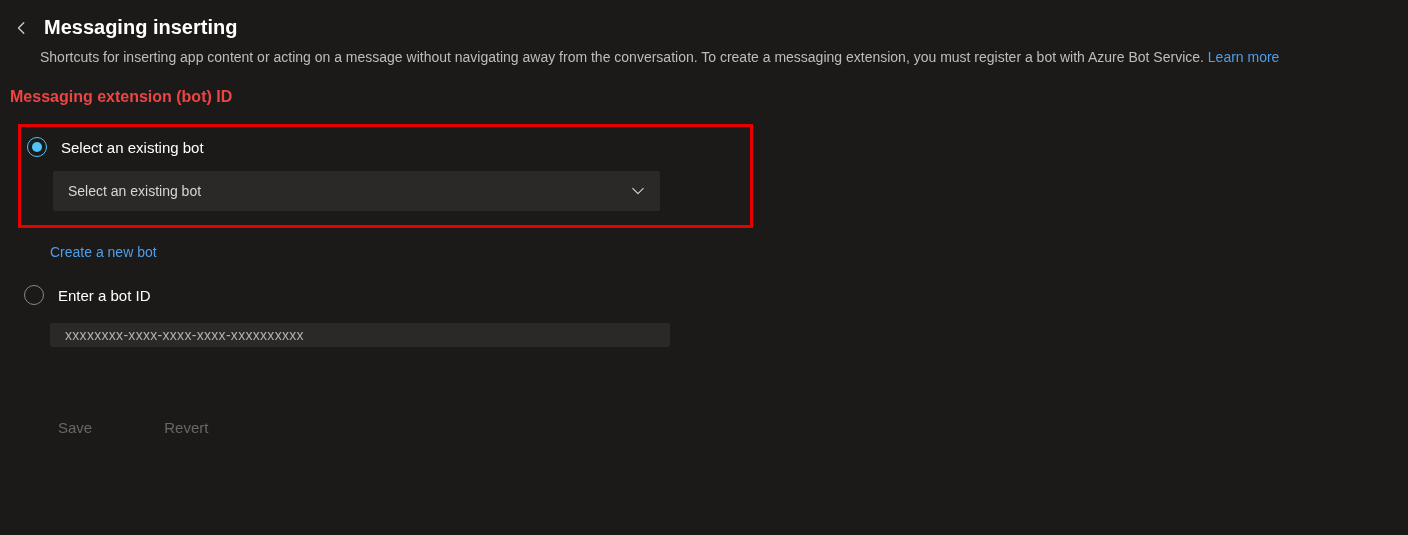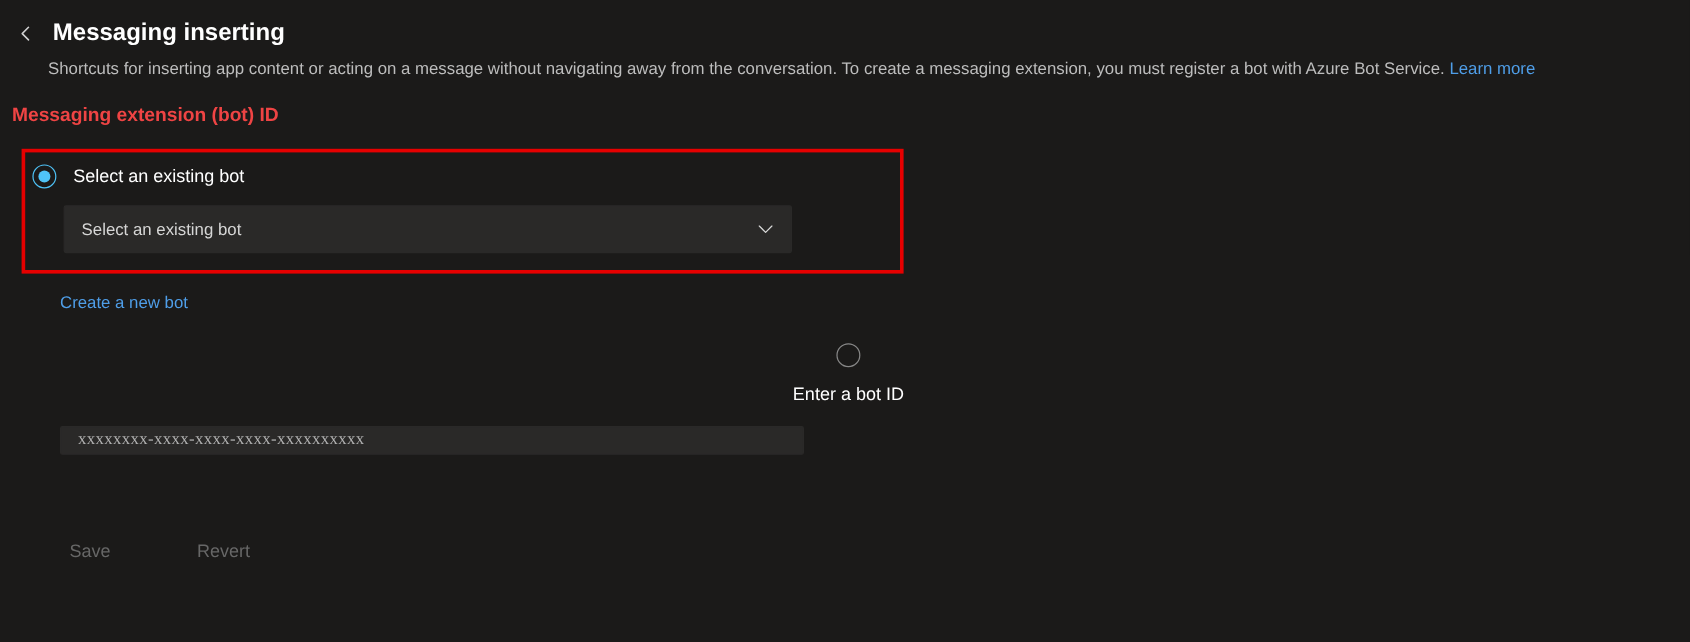--- a/index.html
+++ b/index.html
@@ -14,21 +14,21 @@
     }
     .header { display: flex; align-items: center; gap: 14px; margin-bottom: 8px; }
     .back-arrow { width: 16px; height: 16px; display: inline-flex; align-items: center; justify-content: center; cursor: pointer; margin-left: 4px; }
     .back-arrow svg { width: 14px; height: 14px; }
     .title { font-size: 20px; font-weight: 600; color: #ffffff; }
     .description { font-size: 14px; color: #bdbdbd; margin: 4px 0 20px 30px; line-height: 1.5; }
     .link { color: #4f9ee8; cursor: pointer; }
     .section-label { font-size: 16px; font-weight: 600; color: #ef4444; margin: 16px 0 18px 0; }
     .highlight-box { border: 3px solid #e60000; padding: 10px 12px 14px 0; width: 735px; margin-left: 8px; }
     .radio-row { display: flex; align-items: center; gap: 14px; margin-bottom: 14px; padding: 0 8px 0 6px; }
-    .radio-row-outside { display: flex; align-items: center; gap: 14px; margin: 24px 0 18px 0; padding: 0 8px 0 14px; flex-direction: column; }
+    .radio-row-outside { display: flex; align-items: center; gap: 14px; margin: 24px 0 18px 0; padding: 0 8px 0 14px; }
     .radio {
       width: 20px; height: 20px; border-radius: 50%;
       border: 1px solid #888; display: inline-flex; align-items: center; justify-content: center;
       cursor: pointer; flex-shrink: 0;
     }
     .radio.selected { border-color: #4fc3f7; }
     .radio.selected .dot { width: 10px; height: 10px; border-radius: 50%; background: #4fc3f7; }
     .radio-label { font-size: 15px; color: #ffffff; }
     .dropdown {
       margin: 0 8px 0 32px; height: 40px;
@@ -36,21 +36,21 @@
       display: flex; align-items: center; justify-content: space-between;
       padding: 0 14px; cursor: pointer; width: 607px;
     }
     .dropdown-text { font-size: 14px; color: #d6d6d6; }
     .chevron { width: 14px; height: 14px; display: inline-flex; }
     .chevron svg { width: 14px; height: 14px; }
     .create-link { margin: 16px 16px 0 40px; display: inline-block; font-size: 14px; color: #4f9ee8; cursor: pointer; }
     .text-input {
       margin: 0 0 0 40px; width: 620px; height: 24px;
       background: #2a2928; border: 1px solid #2a2928; border-radius: 2px;
-      display: flex; align-items: center; padding: 0 14px; font-family: Liberation Serif, serif;
+      display: flex; align-items: center; padding: 0 14px;
     }
     .text-input-value { font-size: 14px; color: #b0b0b0; letter-spacing: 0.3px; }
     .button-row { display: flex; gap: 72px; margin: 72px 0 0 48px; }
     .btn { font-size: 15px; color: #676767; cursor: default; }
   </style>
 </head>
 <body>
 
 
 

